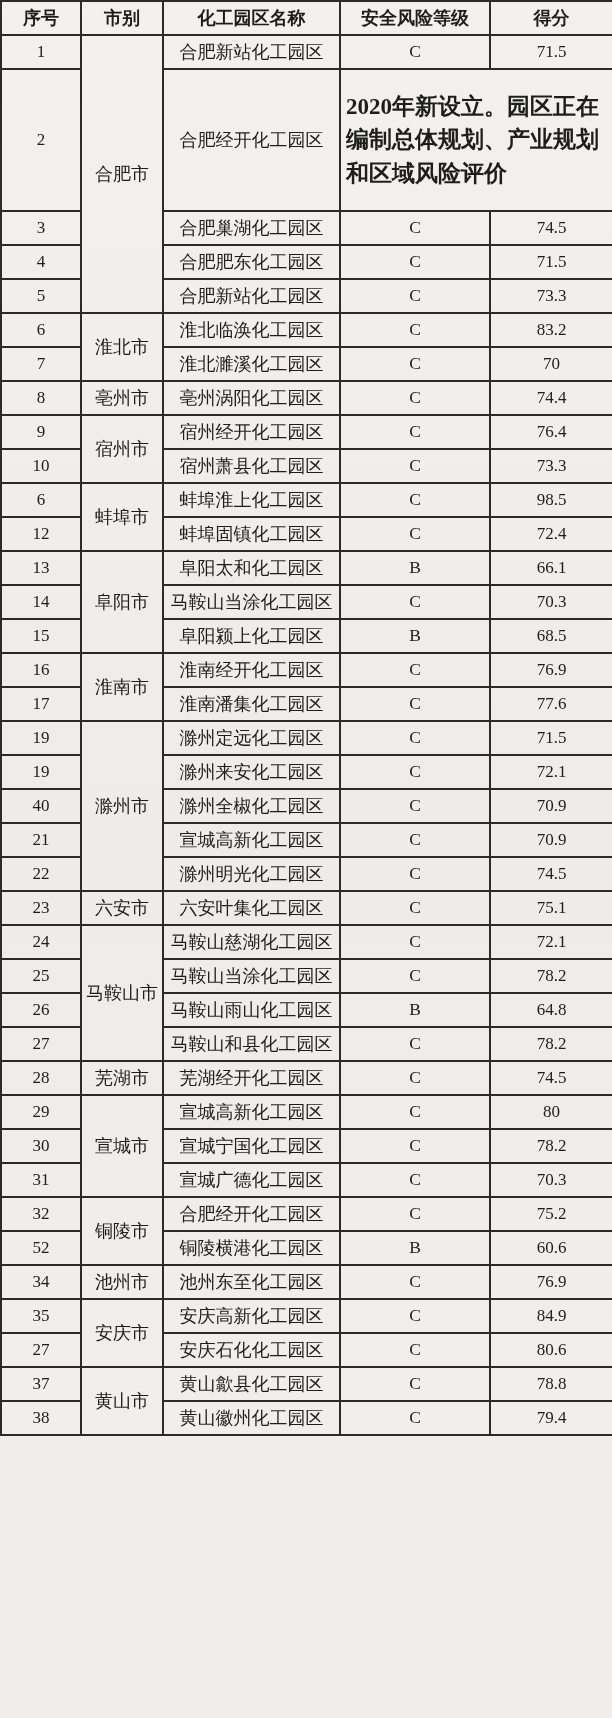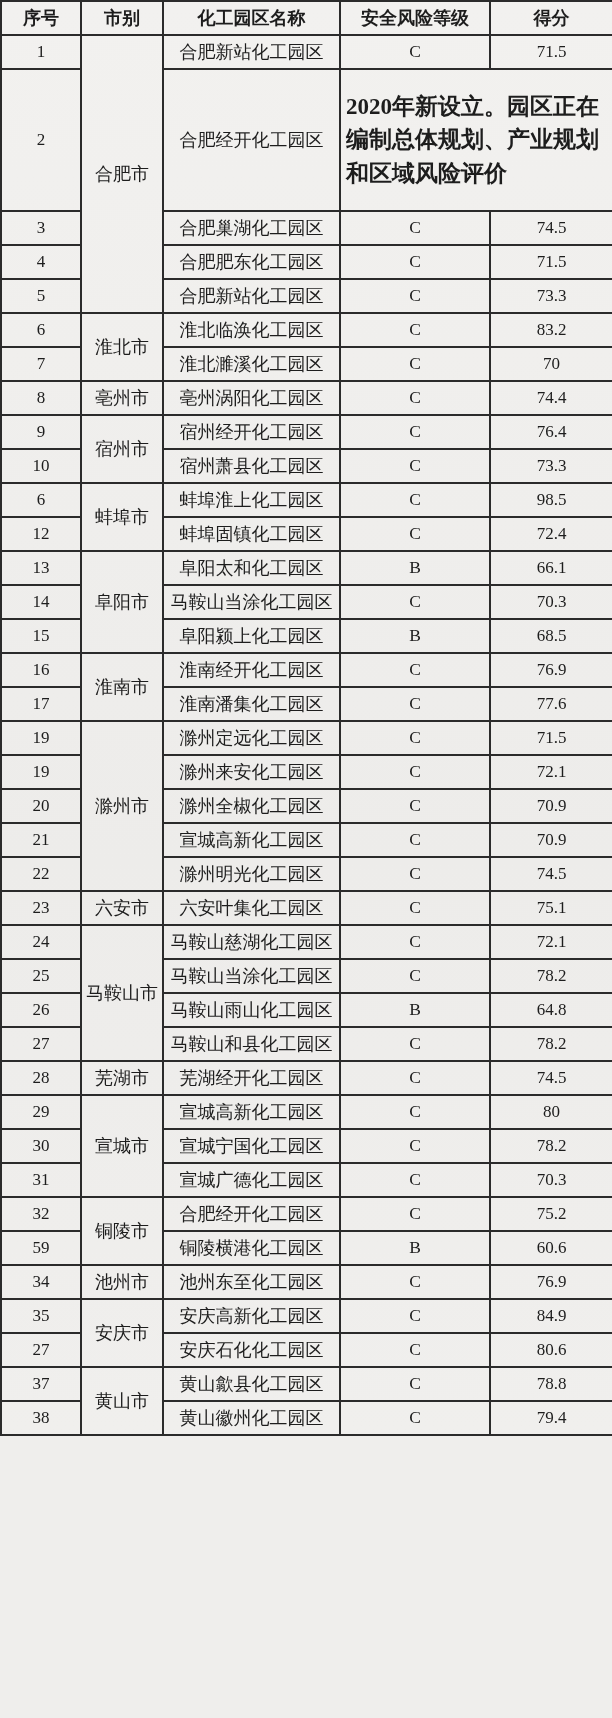--- a/index.html
+++ b/index.html
@@ -180,21 +180,21 @@
         <td class="col-grade">C</td>
         <td class="col-score">71.5</td>
       </tr>
       <tr>
         <td class="col-no">19</td>
         <td class="col-park">滁州来安化工园区</td>
         <td class="col-grade">C</td>
         <td class="col-score">72.1</td>
       </tr>
       <tr>
-        <td class="col-no">20</td>
+        <td class="col-no">40</td>
         <td class="col-park">滁州全椒化工园区</td>
         <td class="col-grade">C</td>
         <td class="col-score">70.9</td>
       </tr>
       <tr>
         <td class="col-no">21</td>
         <td class="col-park">宣城高新化工园区</td>
         <td class="col-grade">C</td>
         <td class="col-score">70.9</td>
       </tr>
@@ -263,21 +263,21 @@
         <td class="col-score">70.3</td>
       </tr>
       <tr>
         <td class="col-no">32</td>
         <td class="col-city" rowspan="2">铜陵市</td>
         <td class="col-park">合肥经开化工园区</td>
         <td class="col-grade">C</td>
         <td class="col-score">75.2</td>
       </tr>
       <tr>
-        <td class="col-no">59</td>
+        <td class="col-no">52</td>
         <td class="col-park">铜陵横港化工园区</td>
         <td class="col-grade">B</td>
         <td class="col-score">60.6</td>
       </tr>
       <tr>
         <td class="col-no">34</td>
         <td class="col-city" rowspan="1">池州市</td>
         <td class="col-park">池州东至化工园区</td>
         <td class="col-grade">C</td>
         <td class="col-score">76.9</td>

